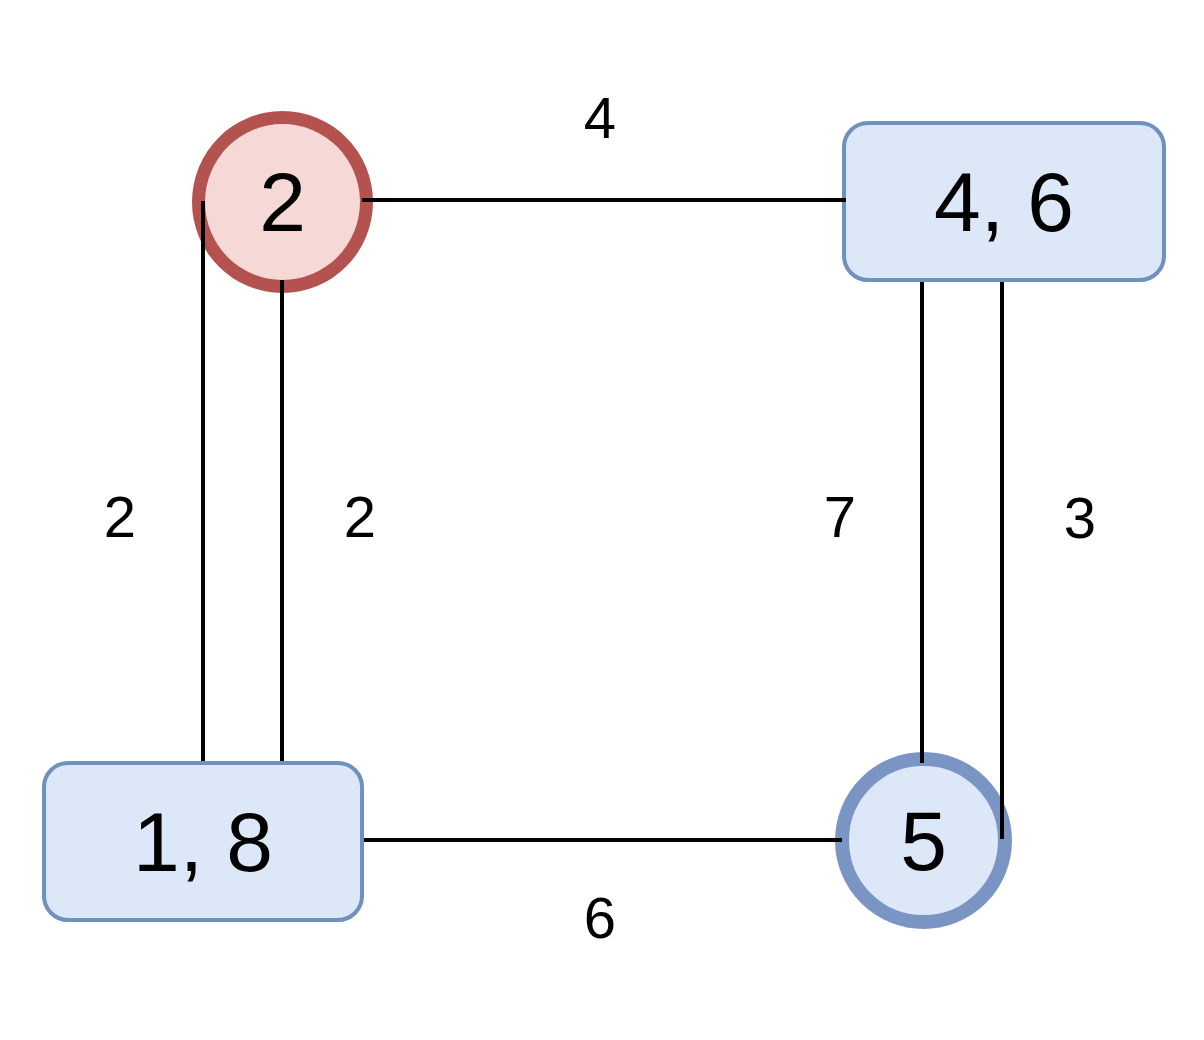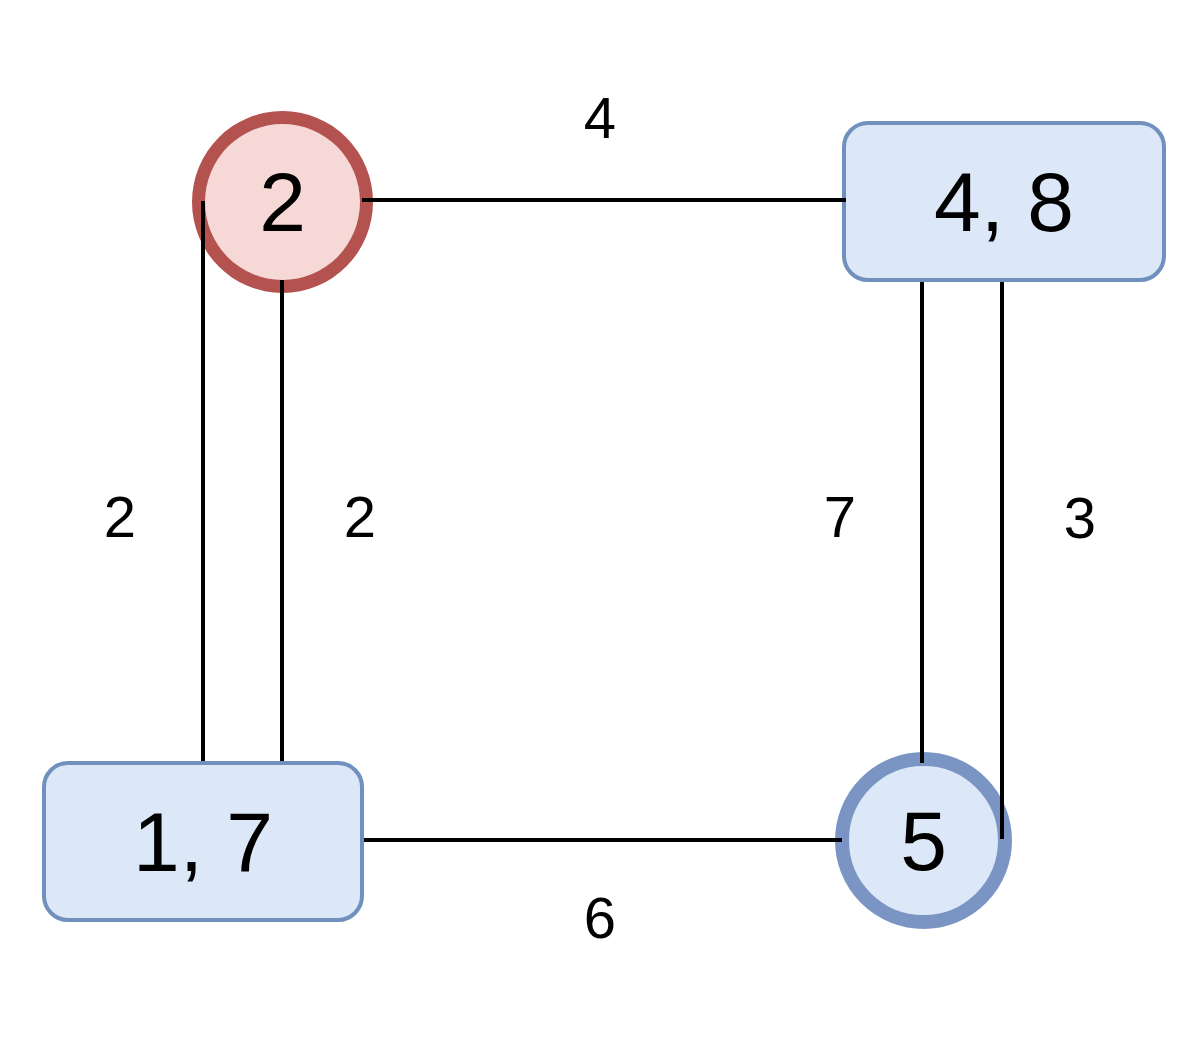--- a/index.html
+++ b/index.html
@@ -84,25 +84,25 @@
 </head>
 <body>
 
 <div id="stage">
 
   <div class="node node-circle-red">
     <span>2</span>
   </div>
 
   <div class="node node-rect-46">
-    <span>4, 8</span>
+    <span>4, 6</span>
   </div>
 
   <div class="node node-rect-13">
-    <span>1, 7</span>
+    <span>1, 8</span>
   </div>
 
   <div class="node node-circle-blue">
     <span>5</span>
   </div>
 
   <svg class="edges" viewBox="0 0 1204 1040" xmlns="http://www.w3.org/2000/svg">
     <line x1="362" y1="200" x2="846" y2="200"></line>
     <line x1="203" y1="201" x2="203" y2="761"></line>
     <line x1="282" y1="280" x2="282" y2="761"></line>

